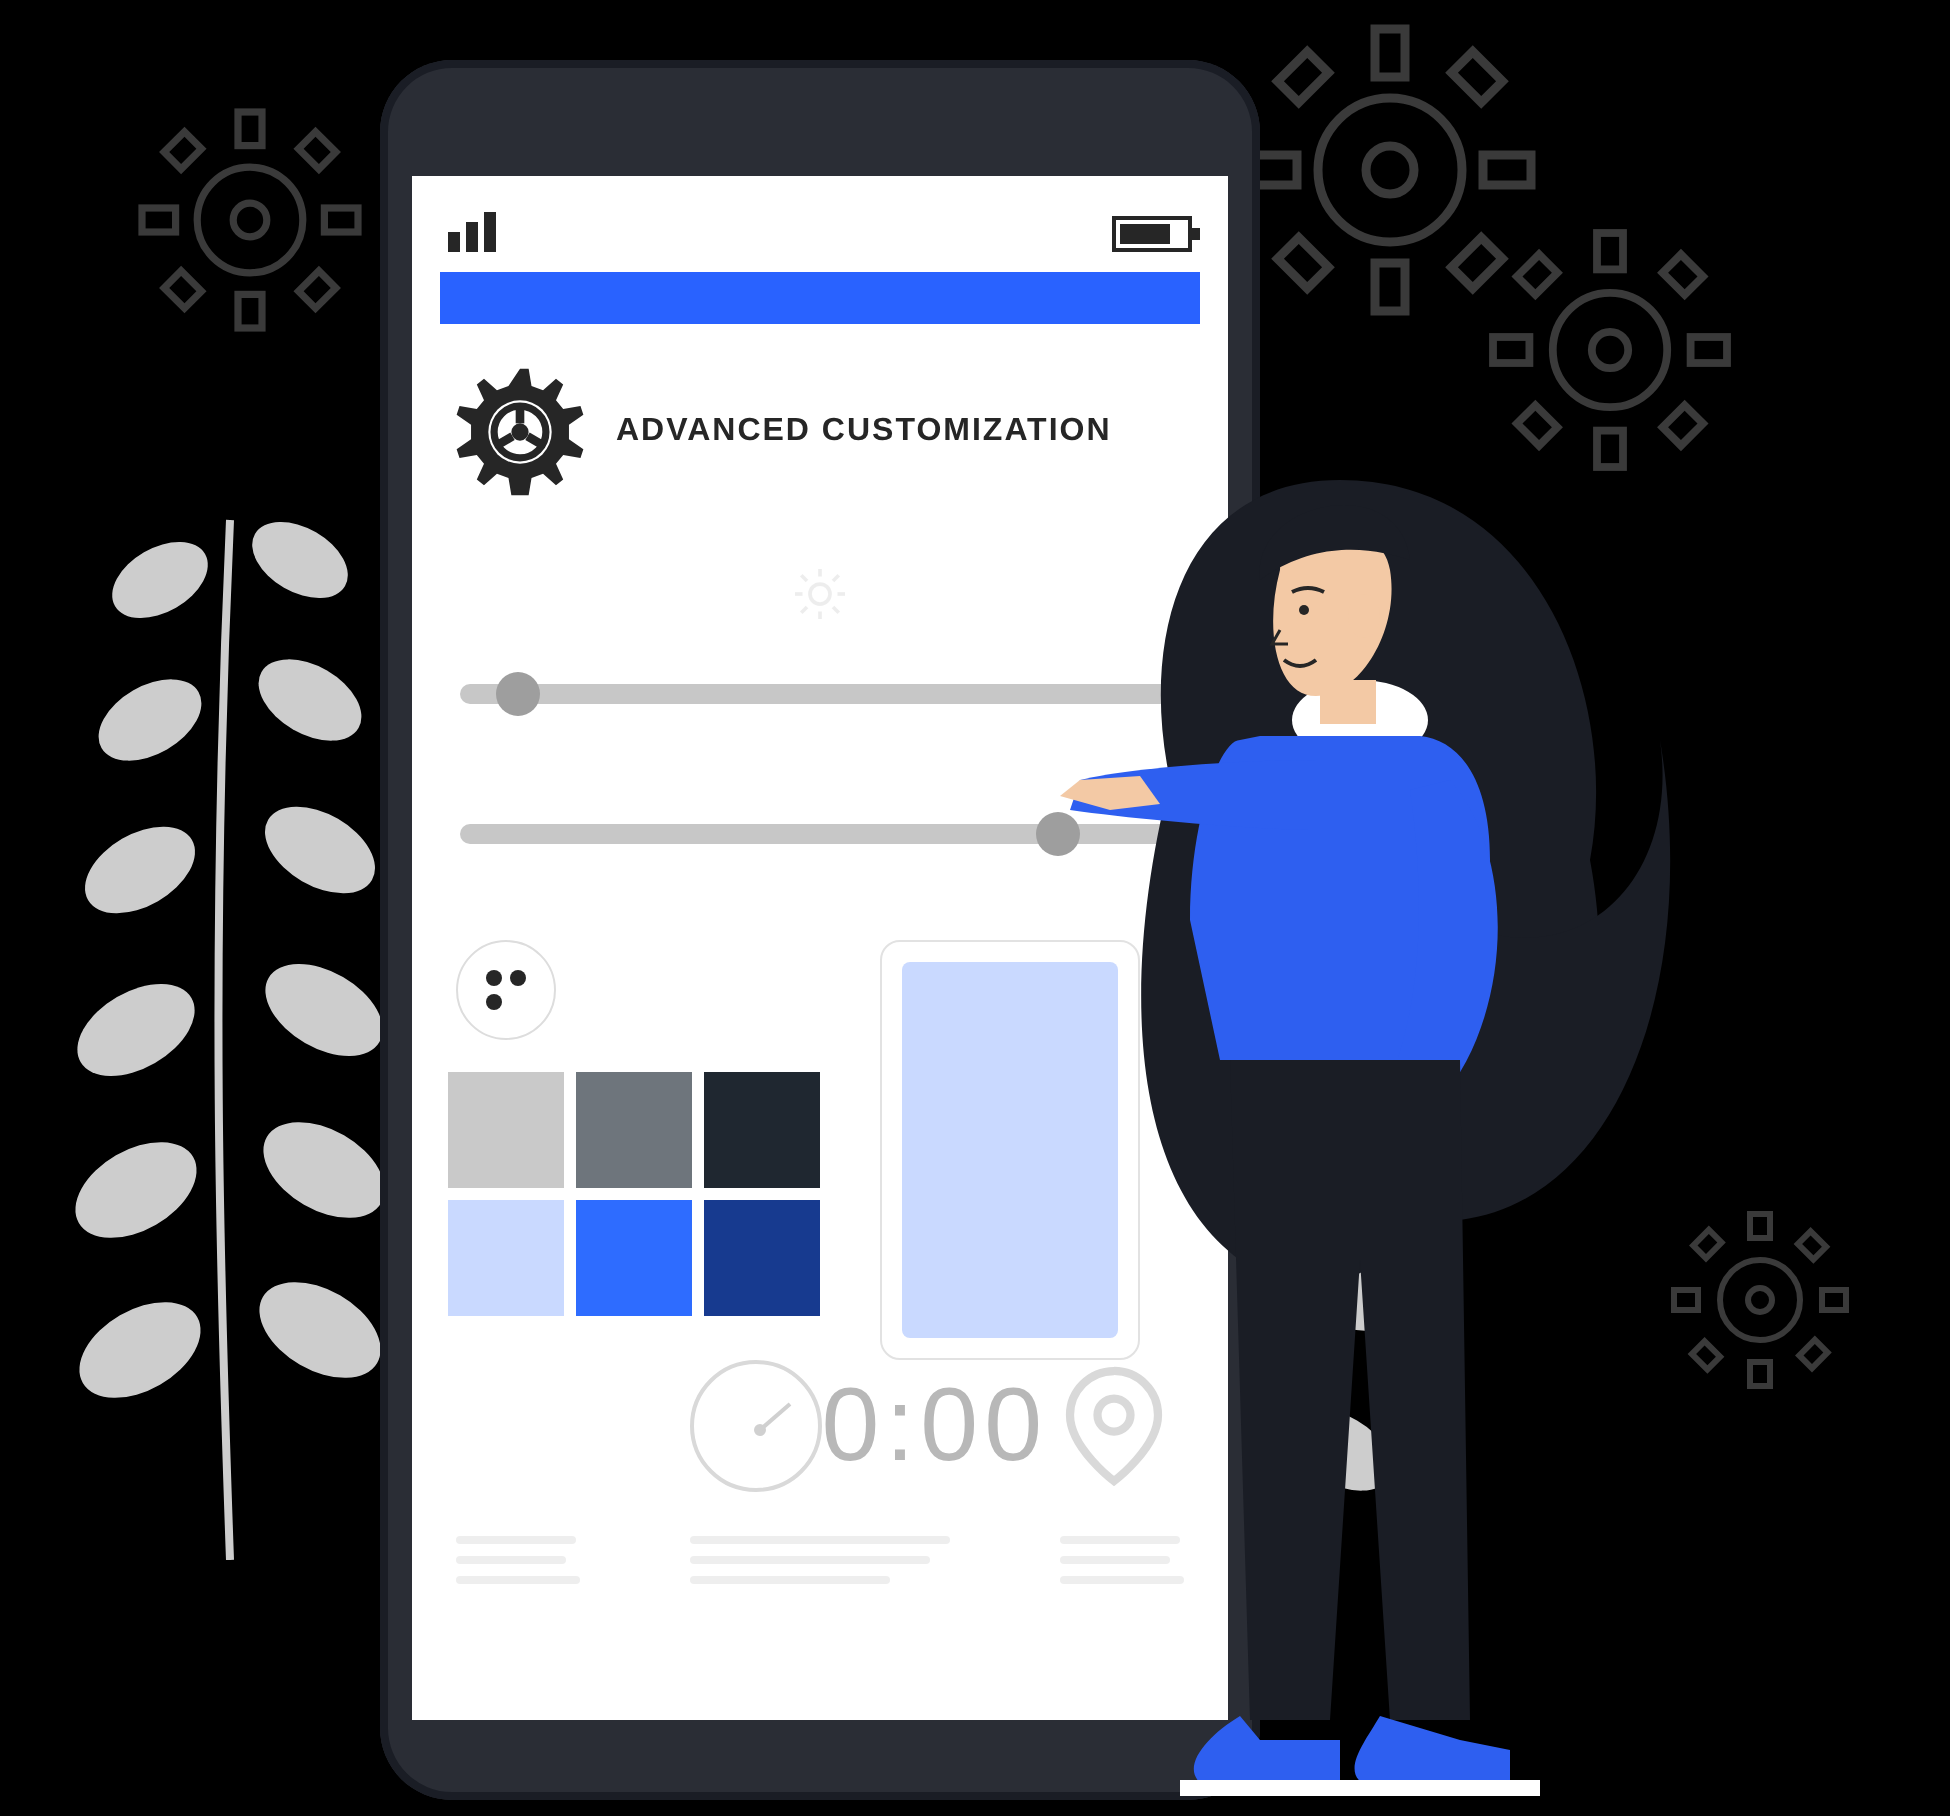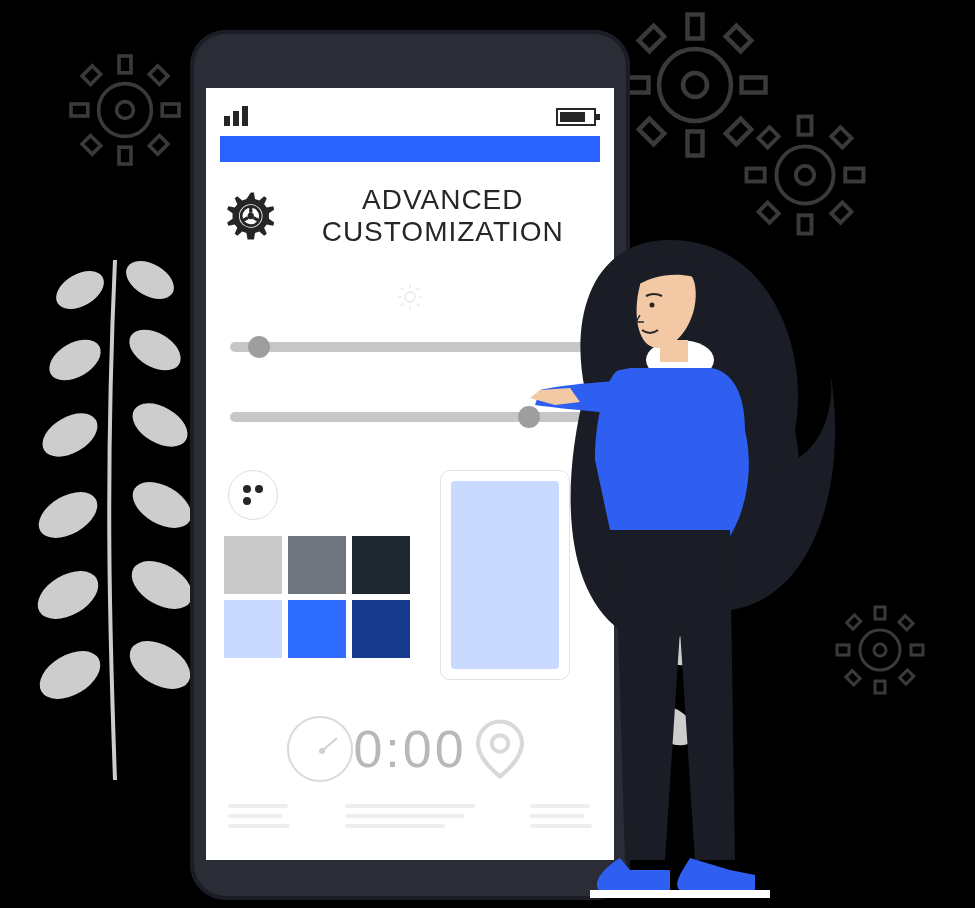--- a/index.html
+++ b/index.html
@@ -72,26 +72,25 @@
   }
   .battery::after{
     content:''; position:absolute; right:-6px; top:4px; width:4px; height:6px; background:#262626;
   }
   .battery .fill{ position:absolute; left:2px; top:2px; bottom:2px; width:70%; background:#262626;}
 
   .bluebar { height: 26px; background: #2962ff; margin: 0 -4px 18px -4px; }
 
   .title-row { display:flex; align-items:center; gap:12px; margin-bottom: 30px;}
   .title-text {
-    font-size: 28px;
+    font-size: 16px;
     letter-spacing: 1px;
     color: #262626;
     font-stretch: condensed;
-    font-weight: 400;
-    text-align: center;
+    font-weight: 700;
   }
 
   .brightness-icon { margin: 0 auto 8px auto; display:block; opacity:.25;}
 
   .slider { position:relative; height: 18px; margin: 18px 6px 34px 6px;}
   .slider .track { position:absolute; left:0; right:0; top:50%; height:10px; margin-top:-5px; background:#c7c7c7; border-radius:6px;}
   .slider .thumb { position:absolute; top:50%; width:22px; height:22px; margin-top:-11px; border-radius:50%; background:#9e9e9e;}
 
   .mid-row { display:flex; gap: 30px; margin-top: 10px; align-items:flex-start;}
   .palette-wrap { flex: 0 0 auto; }
@@ -110,22 +109,22 @@
   }
   .sw { width:58px; height:58px; }
 
   .preview {
     width: 130px; height: 210px; border:1px solid #e2e2e2; border-radius:10px;
     padding: 10px; display:flex;
   }
   .preview-inner{ flex:1; border-radius:4px;}
 
   .bottom-row {
-    display:flex; justify-content:center; align-items:center;
-    margin-top: 36px; padding: 0 6px;
+    display:flex; justify-content:flex-end; align-items:center;
+    padding: 0 6px;
   }
   .circle-btn{
     width:66px;height:66px;border:2px solid #d9d9d9;border-radius:50%;
     position:relative;
   }
   .clock-time{
     font-size:52px; color:#b8b8b8; letter-spacing:3px; font-weight:300;
     font-family: 'Arial Narrow', Arial, sans-serif;
   }
 

